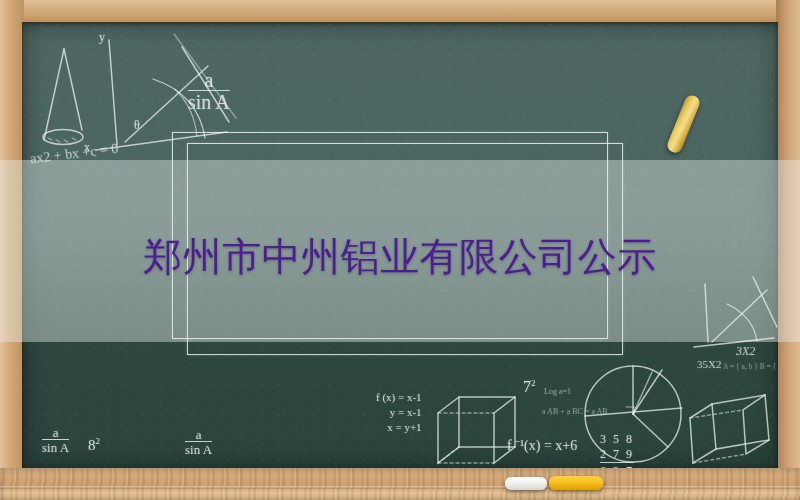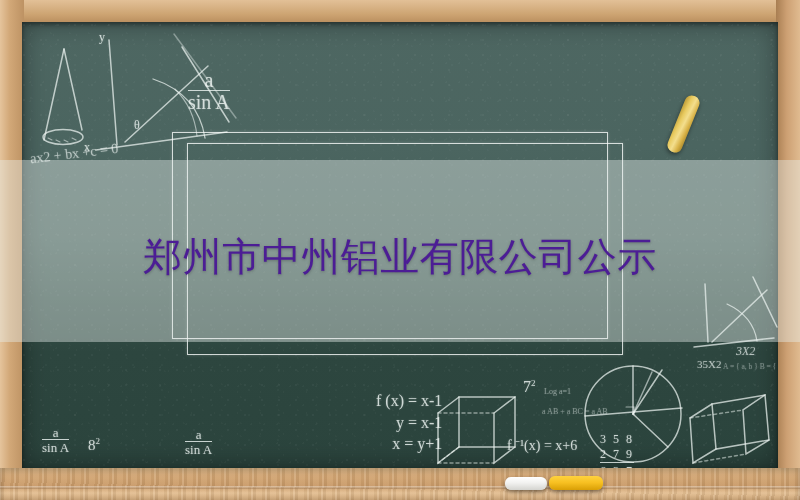--- a/index.html
+++ b/index.html
@@ -221,21 +221,21 @@
       </span>
     </div>
     <div class="chalktext" style="left:77px;top:8px;font-size:12px;">y</div>
     <div class="chalktext" style="left:62px;top:118px;font-size:12px;">x</div>
     <div class="chalktext" style="left:112px;top:96px;font-size:12px;">θ</div>
     <div class="chalktext" style="left:8px;top:124px;font-size:14px;transform:rotate(-7deg);opacity:.8;">ax2 + bx +c = 0</div>
 
     <div class="chalktext" style="left:655px;top:336px;font-size:11px;opacity:.85;margin-left:20px;">35X2</div>
     <div class="chalktext" style="left:714px;top:322px;font-size:12px;opacity:.85;font-style:italic;">3X2</div>
 
-    <div class="chalktext" style="left:354px;top:368px;font-size:16px;line-height:1.35;text-align:right;">
+    <div class="chalktext" style="left:354px;top:368px;font-size:11px;line-height:1.35;text-align:right;">
       <div>f (x)  = x-1</div>
       <div>y  = x-1</div>
       <div>x  = y+1</div>
     </div>
     <div class="chalktext" style="left:501px;top:356px;font-size:16px;">
       <span>7</span><sup style="font-size:9px;">2</sup>
     </div>
     <div class="chalktext" style="left:520px;top:385px;font-size:8px;opacity:.55;">a AB + a BC = a AB</div>
     <div class="chalktext" style="left:20px;top:404px;font-size:13px;">
       <span class="frac">

